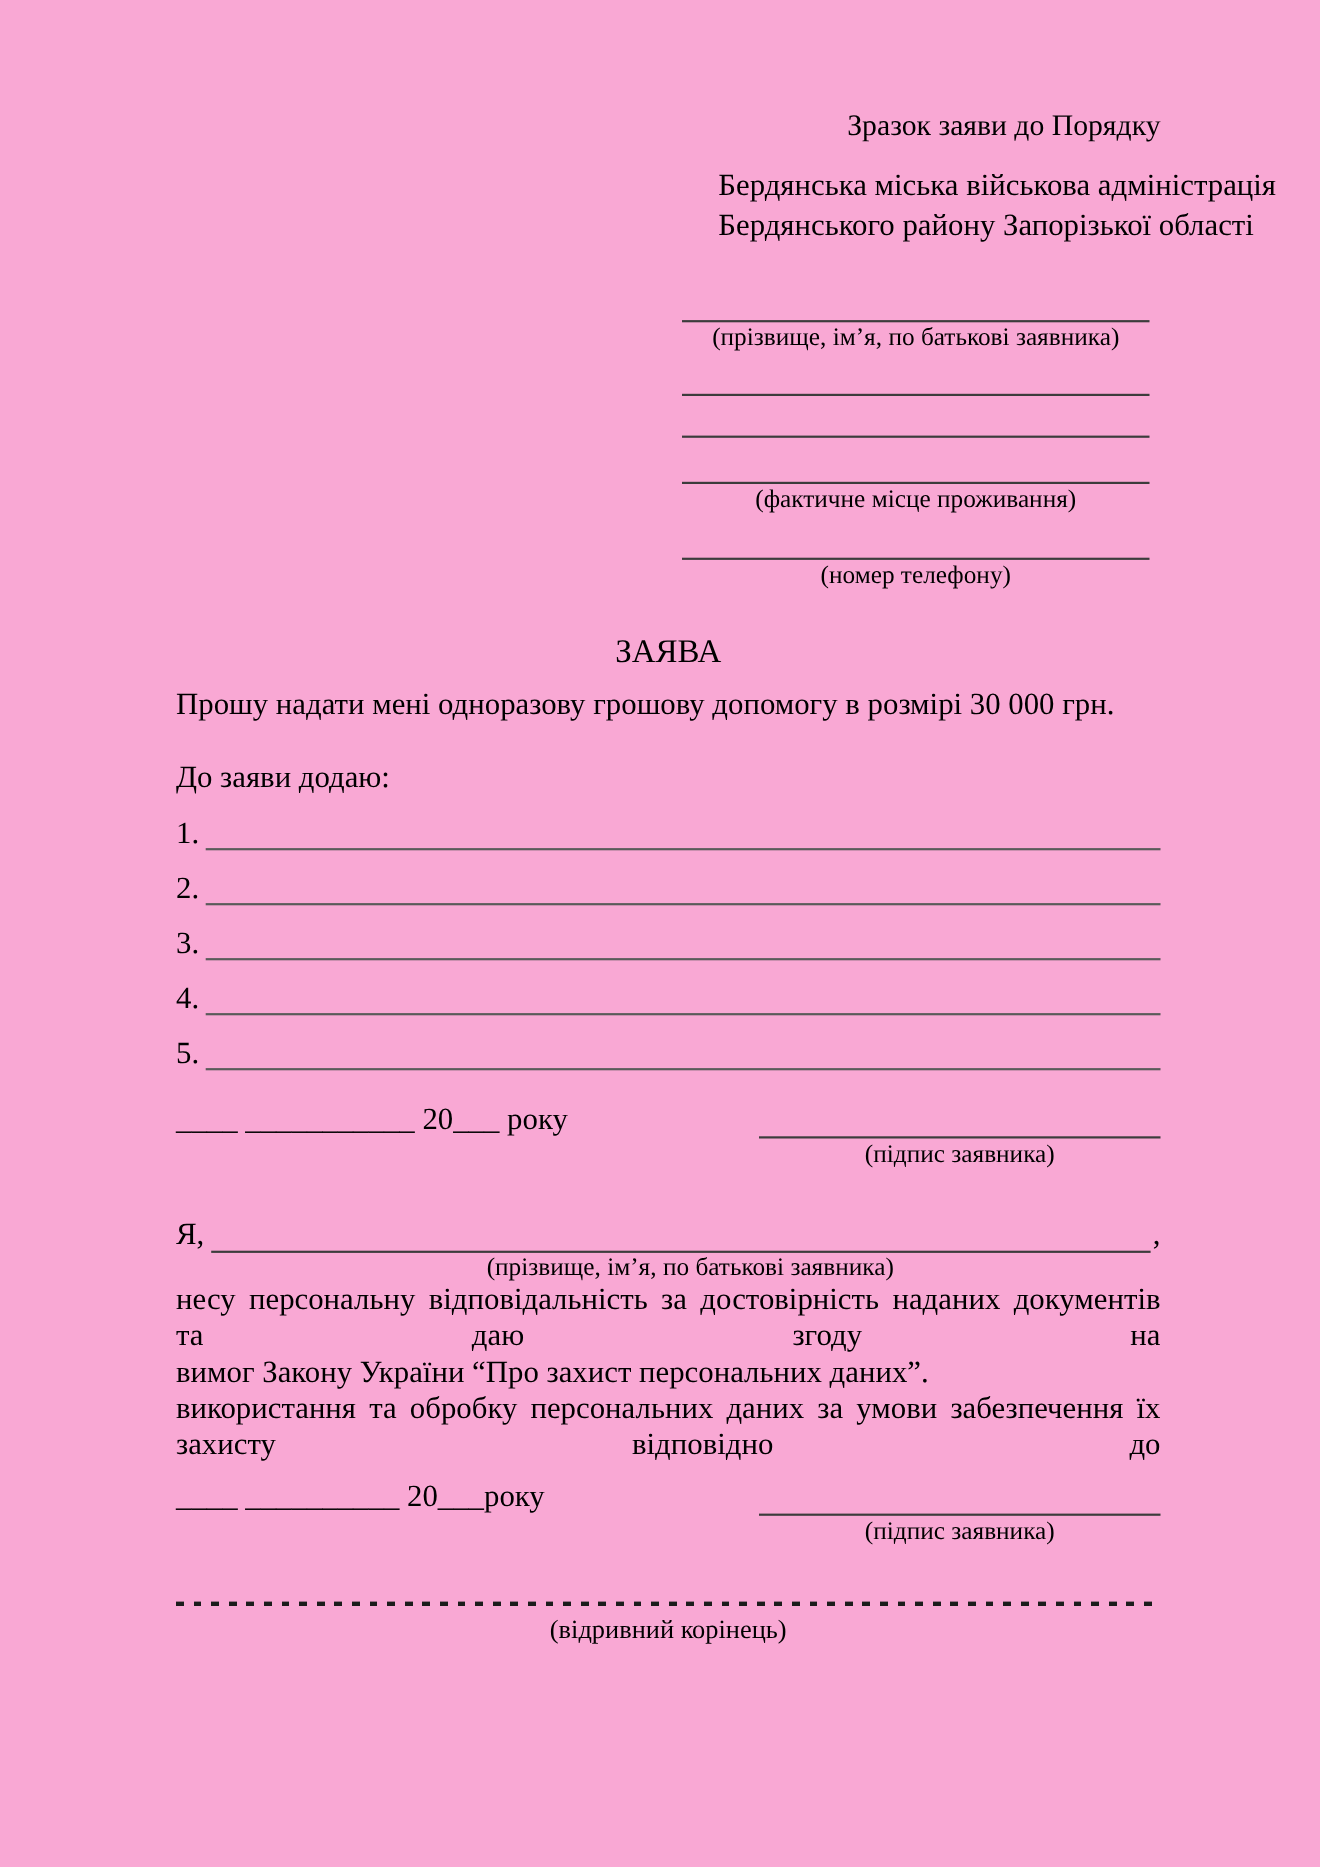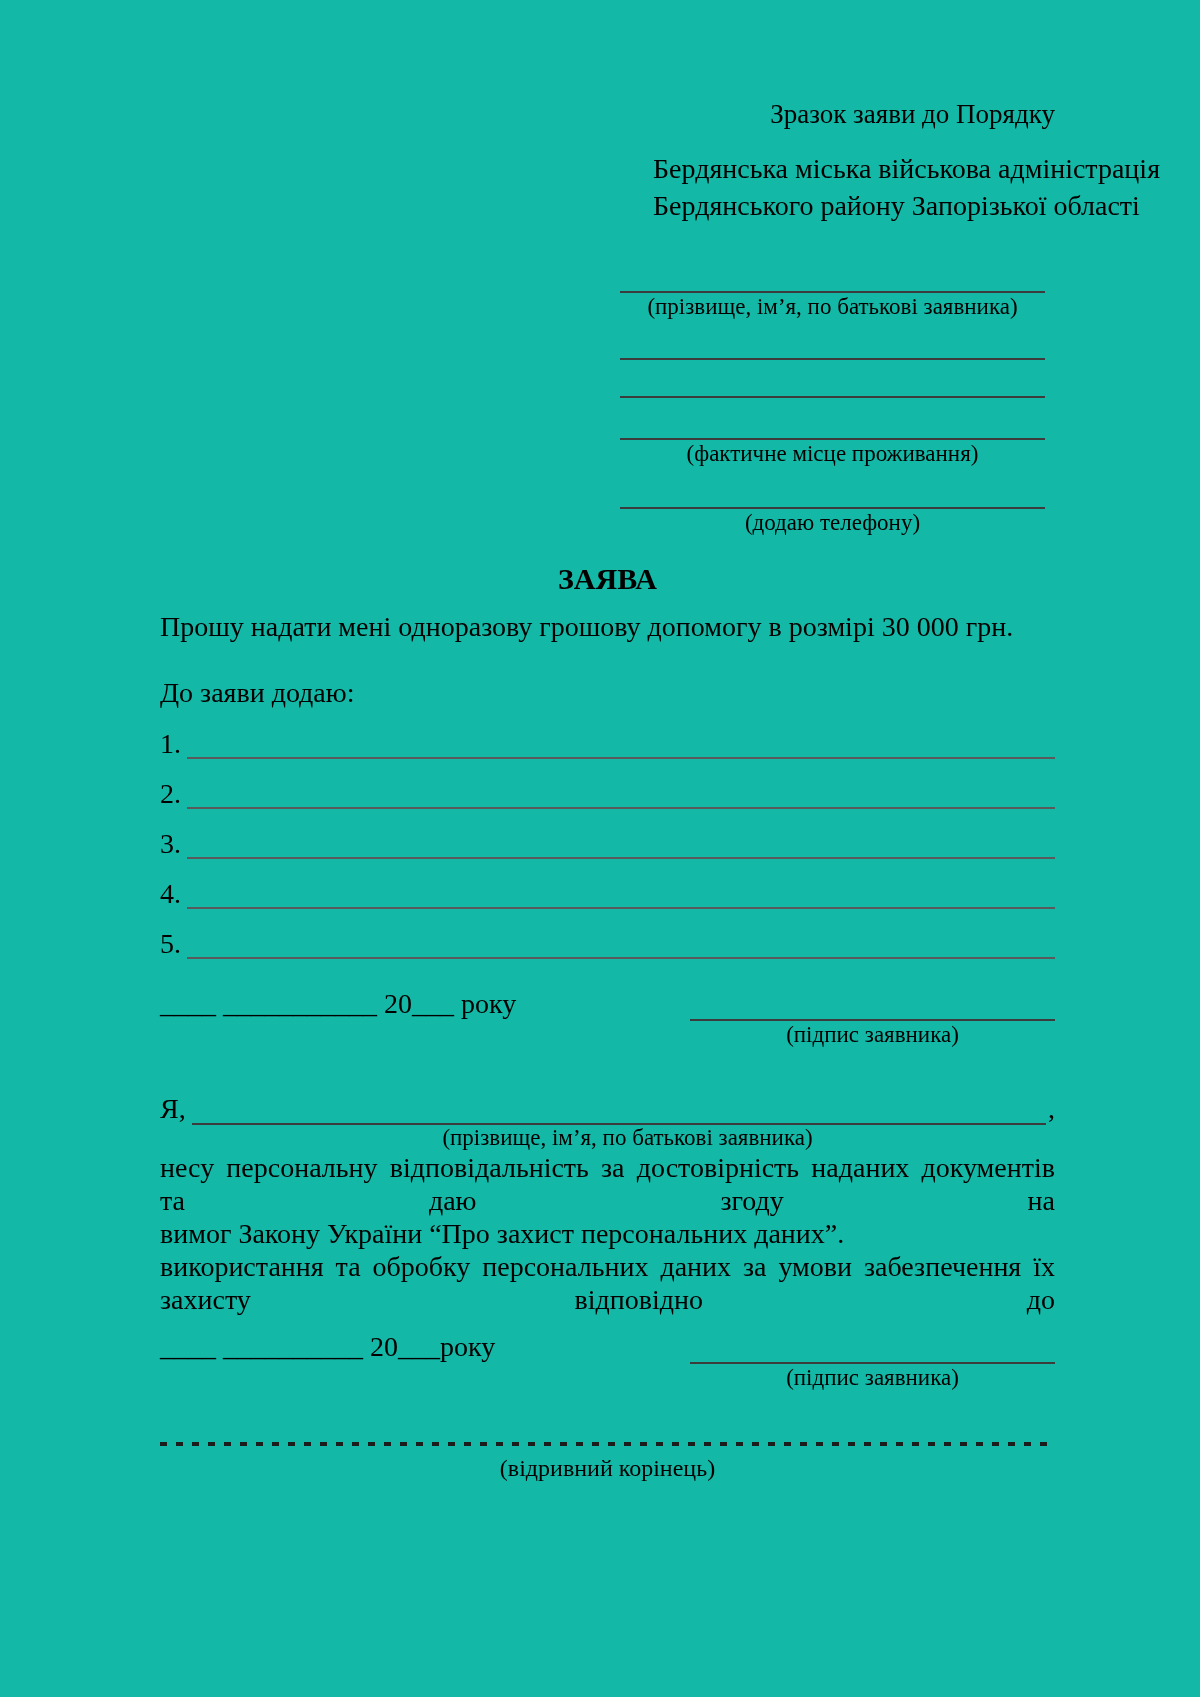--- a/index.html
+++ b/index.html
@@ -1,20 +1,20 @@
 <!DOCTYPE html>
 <html lang="uk"><head>
 <meta charset="utf-8">
 <style>
   html, body { margin: 0; padding: 0; background: #ffffff; }
   .page {
     position: relative;
     width: 1200px;
     height: 1697px;
-    background: #14b8a6;
+    background: #f9a8d4;
     color: #000;
     font-family: "Liberation Serif", "DejaVu Serif", serif;
     font-size: 28px;
     overflow: hidden;
   }
   .content {
     position: absolute;
     left: 160px;
     top: 98px;
     width: 895px;
@@ -38,23 +38,23 @@
   .f-line.gap2 { height: 37px; }
   .f-line.gap3 { height: 36px; }
   .f-line.gap4 { height: 40px; }
   .f-line.gap5 { height: 39px; }
   .f-caption {
     text-align: center;
     font-size: 23px;
     line-height: 28px;
   }
   .title-block {
-    margin-top: 24px;
-    text-align: center;
-    font-weight: bold;
+    margin-top: 38px;
+    text-align: center;
+    font-weight: normal;
   }
   .title-main { font-size: 30px; line-height: 36px; }
   .title-sub  { font-size: 28px; line-height: 34px; }
   .request { margin-top: 14px; line-height: 32px; }
   .attach-label { margin-top: 34px; line-height: 32px; }
   .attach-item {
     display: flex;
     align-items: flex-end;
     margin-top: 20px;
     line-height: 30px;
@@ -143,21 +143,21 @@
     </div>
 
     <div class="fields">
       <div class="f-line gap1"></div>
       <div class="f-caption">(прізвище, ім’я, по батькові заявника)</div>
       <div class="f-line gap2"></div>
       <div class="f-line gap3"></div>
       <div class="f-line gap4"></div>
       <div class="f-caption">(фактичне місце проживання)</div>
       <div class="f-line gap5"></div>
-      <div class="f-caption">(додаю телефону)</div>
+      <div class="f-caption">(номер телефону)</div>
     </div>
 
     <div class="title-block">
       <div class="title-main">ЗАЯВА</div>
     </div>
 
     <div class="request">Прошу надати мені одноразову грошову допомогу в розмірі 30 000 грн.</div>
 
     <div class="attach-label">До заяви додаю:</div>
 

